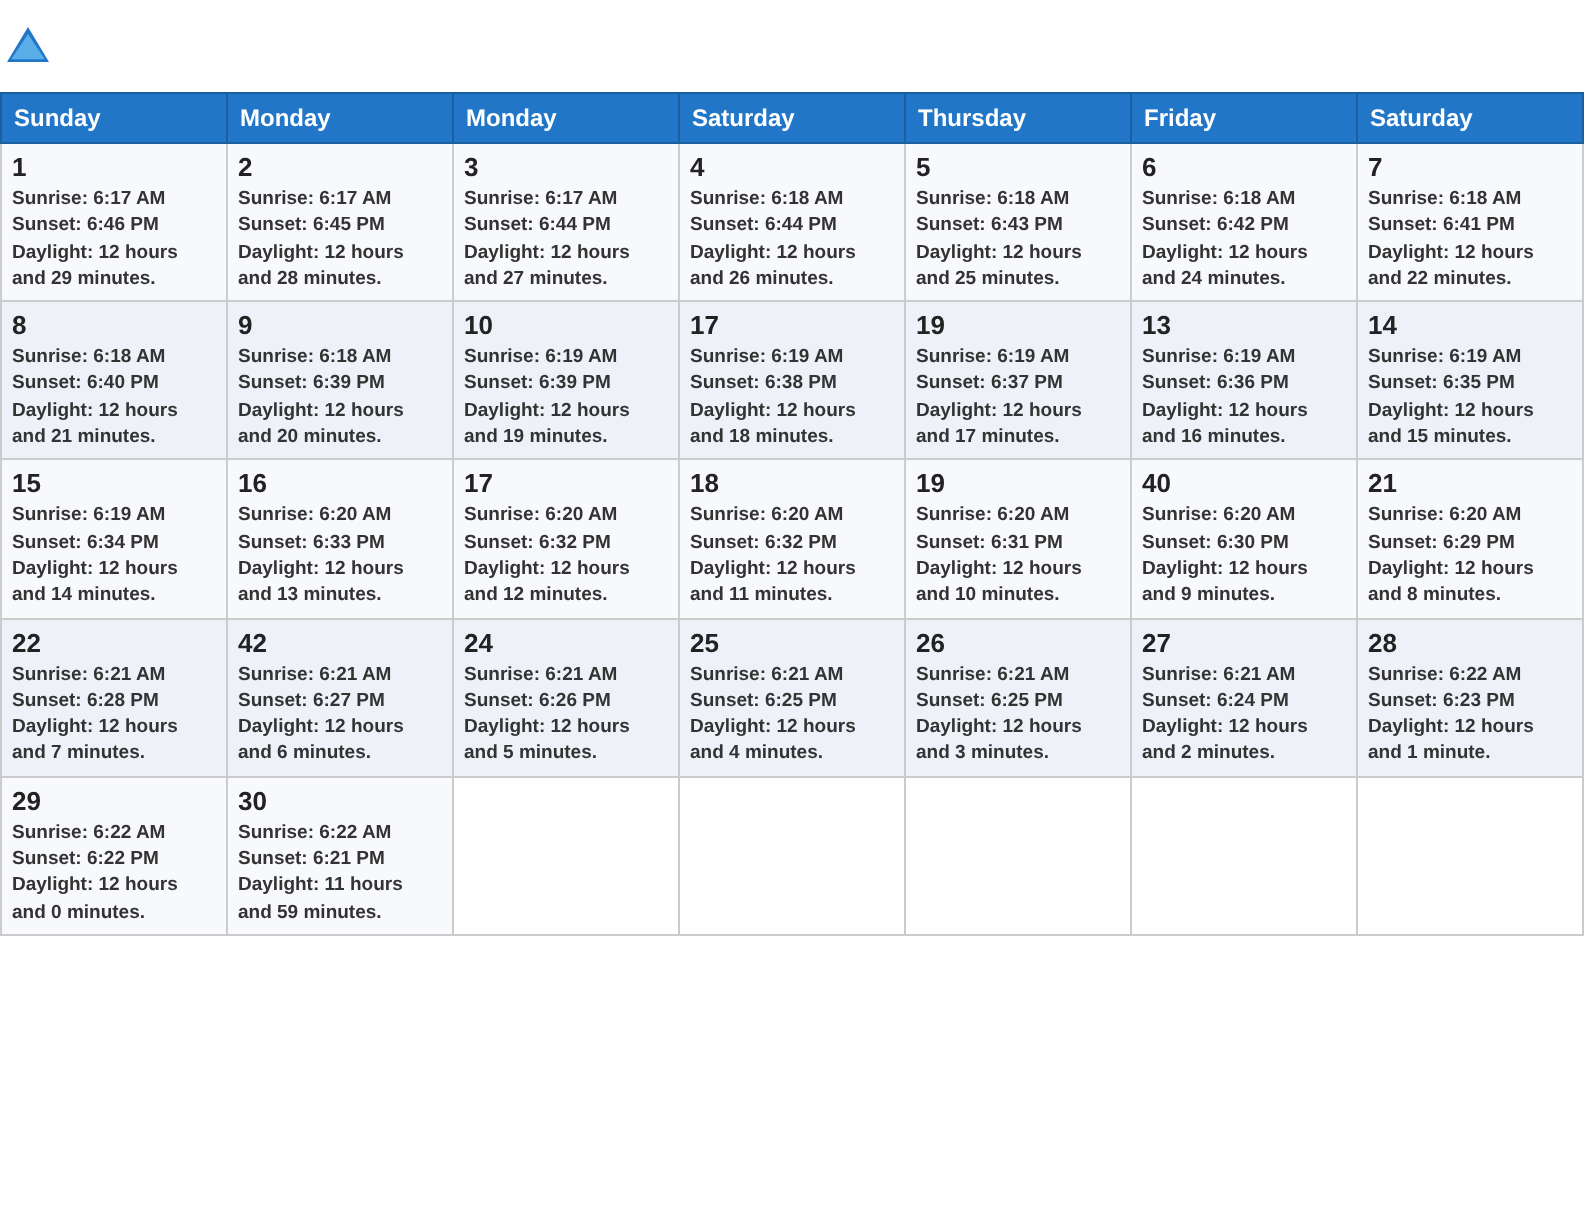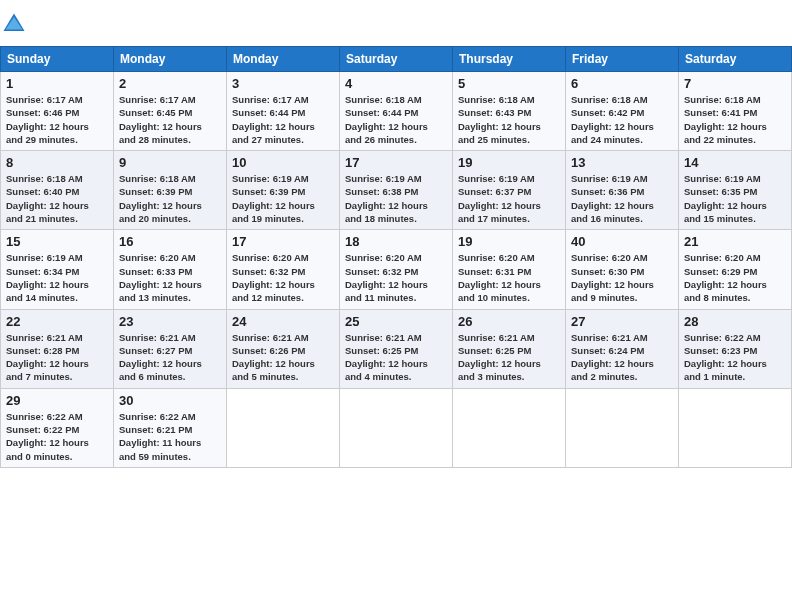--- a/index.html
+++ b/index.html
@@ -220,21 +220,21 @@
         <span class="day-number">21</span>
         <div class="day-info">Sunrise: 6:20 AM<br>Sunset: 6:29 PM<br>Daylight: 12 hours<br>and 8 minutes.</div>
           </td>
         </tr>
         <tr>
           <td>
         <span class="day-number">22</span>
         <div class="day-info">Sunrise: 6:21 AM<br>Sunset: 6:28 PM<br>Daylight: 12 hours<br>and 7 minutes.</div>
           </td>
           <td>
-        <span class="day-number">23</span>
+        <span class="day-number">42</span>
         <div class="day-info">Sunrise: 6:21 AM<br>Sunset: 6:27 PM<br>Daylight: 12 hours<br>and 6 minutes.</div>
           </td>
           <td>
         <span class="day-number">24</span>
         <div class="day-info">Sunrise: 6:21 AM<br>Sunset: 6:26 PM<br>Daylight: 12 hours<br>and 5 minutes.</div>
           </td>
           <td>
         <span class="day-number">25</span>
         <div class="day-info">Sunrise: 6:21 AM<br>Sunset: 6:25 PM<br>Daylight: 12 hours<br>and 4 minutes.</div>
           </td>

